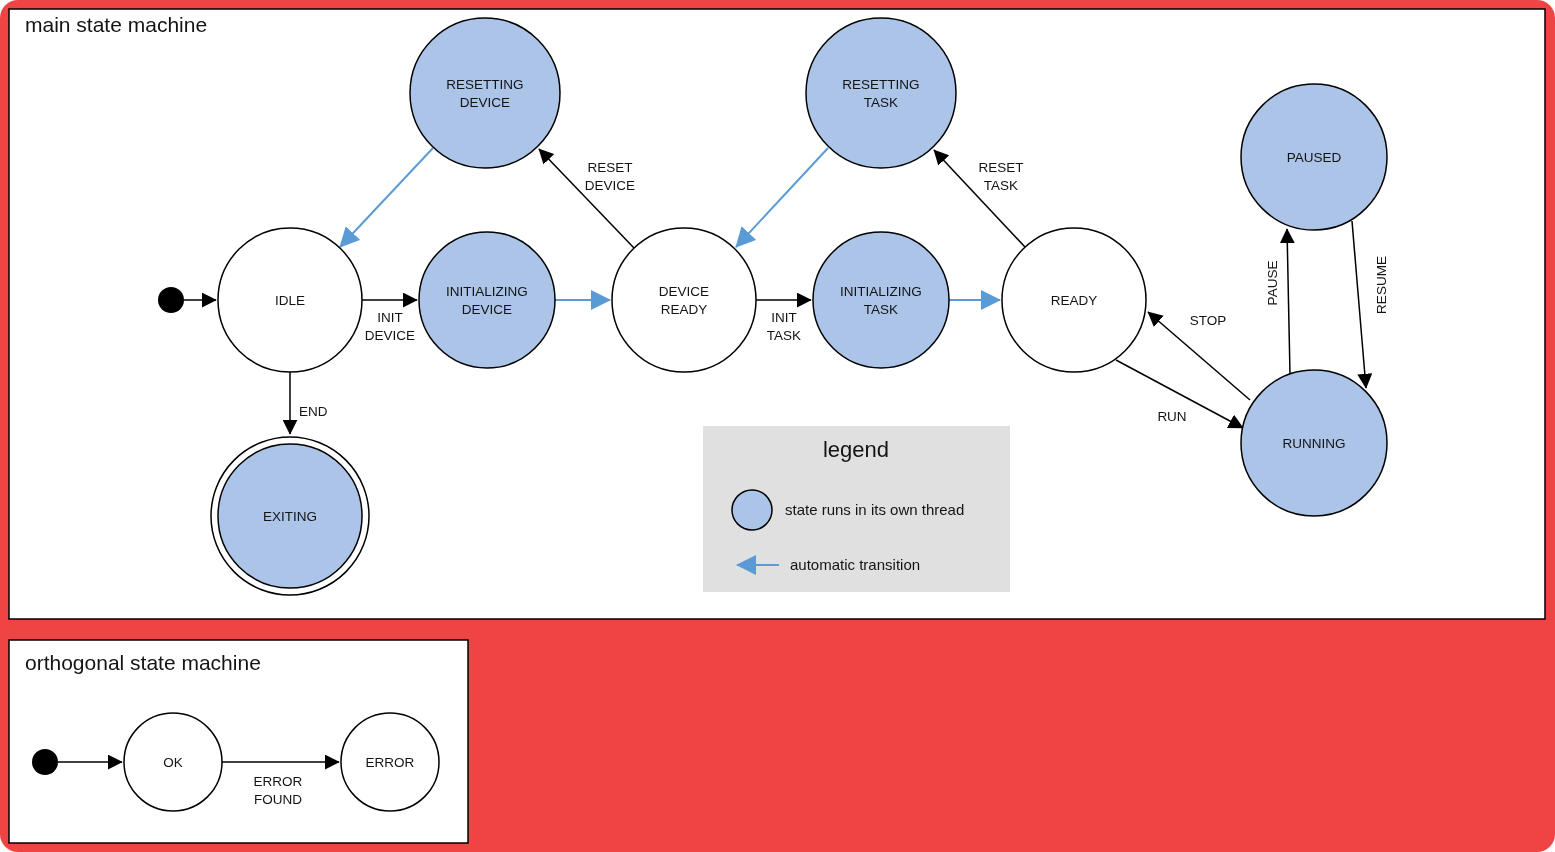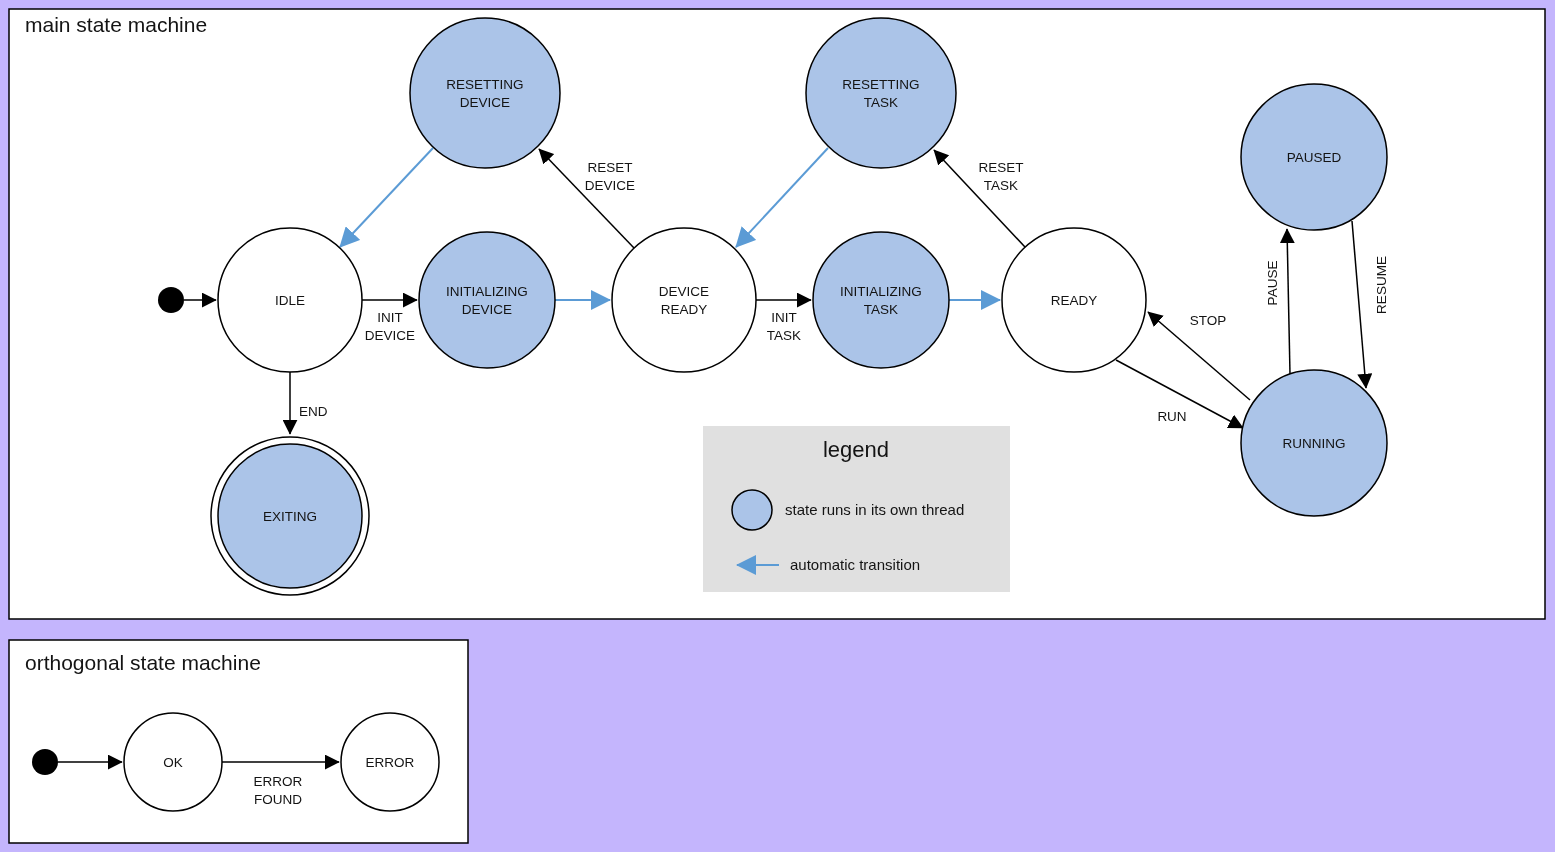--- a/index.html
+++ b/index.html
@@ -1,16 +1,16 @@
 <!DOCTYPE html>
 <html><head>
 <meta charset="utf-8">
 <style>
   html,body{margin:0;padding:0;background:#ffffff;}
-  .stage{position:relative;width:1555px;height:852px;background:#c4b5fd;}
+  .stage{position:relative;width:1555px;height:852px;background:#ef4444;border-radius:18px;}
   svg{display:block;}
   text{font-family:"Liberation Sans", sans-serif;fill:#141414;}
   .box-title{font-size:21px;font-weight:500;}
   .legend-title{font-size:22px;font-weight:500;}
   .state-label{font-size:13.5px;}
   .edge-label{font-size:13.5px;}
   .legend-label{font-size:15px;}
 </style>
 </head>
 <body>

